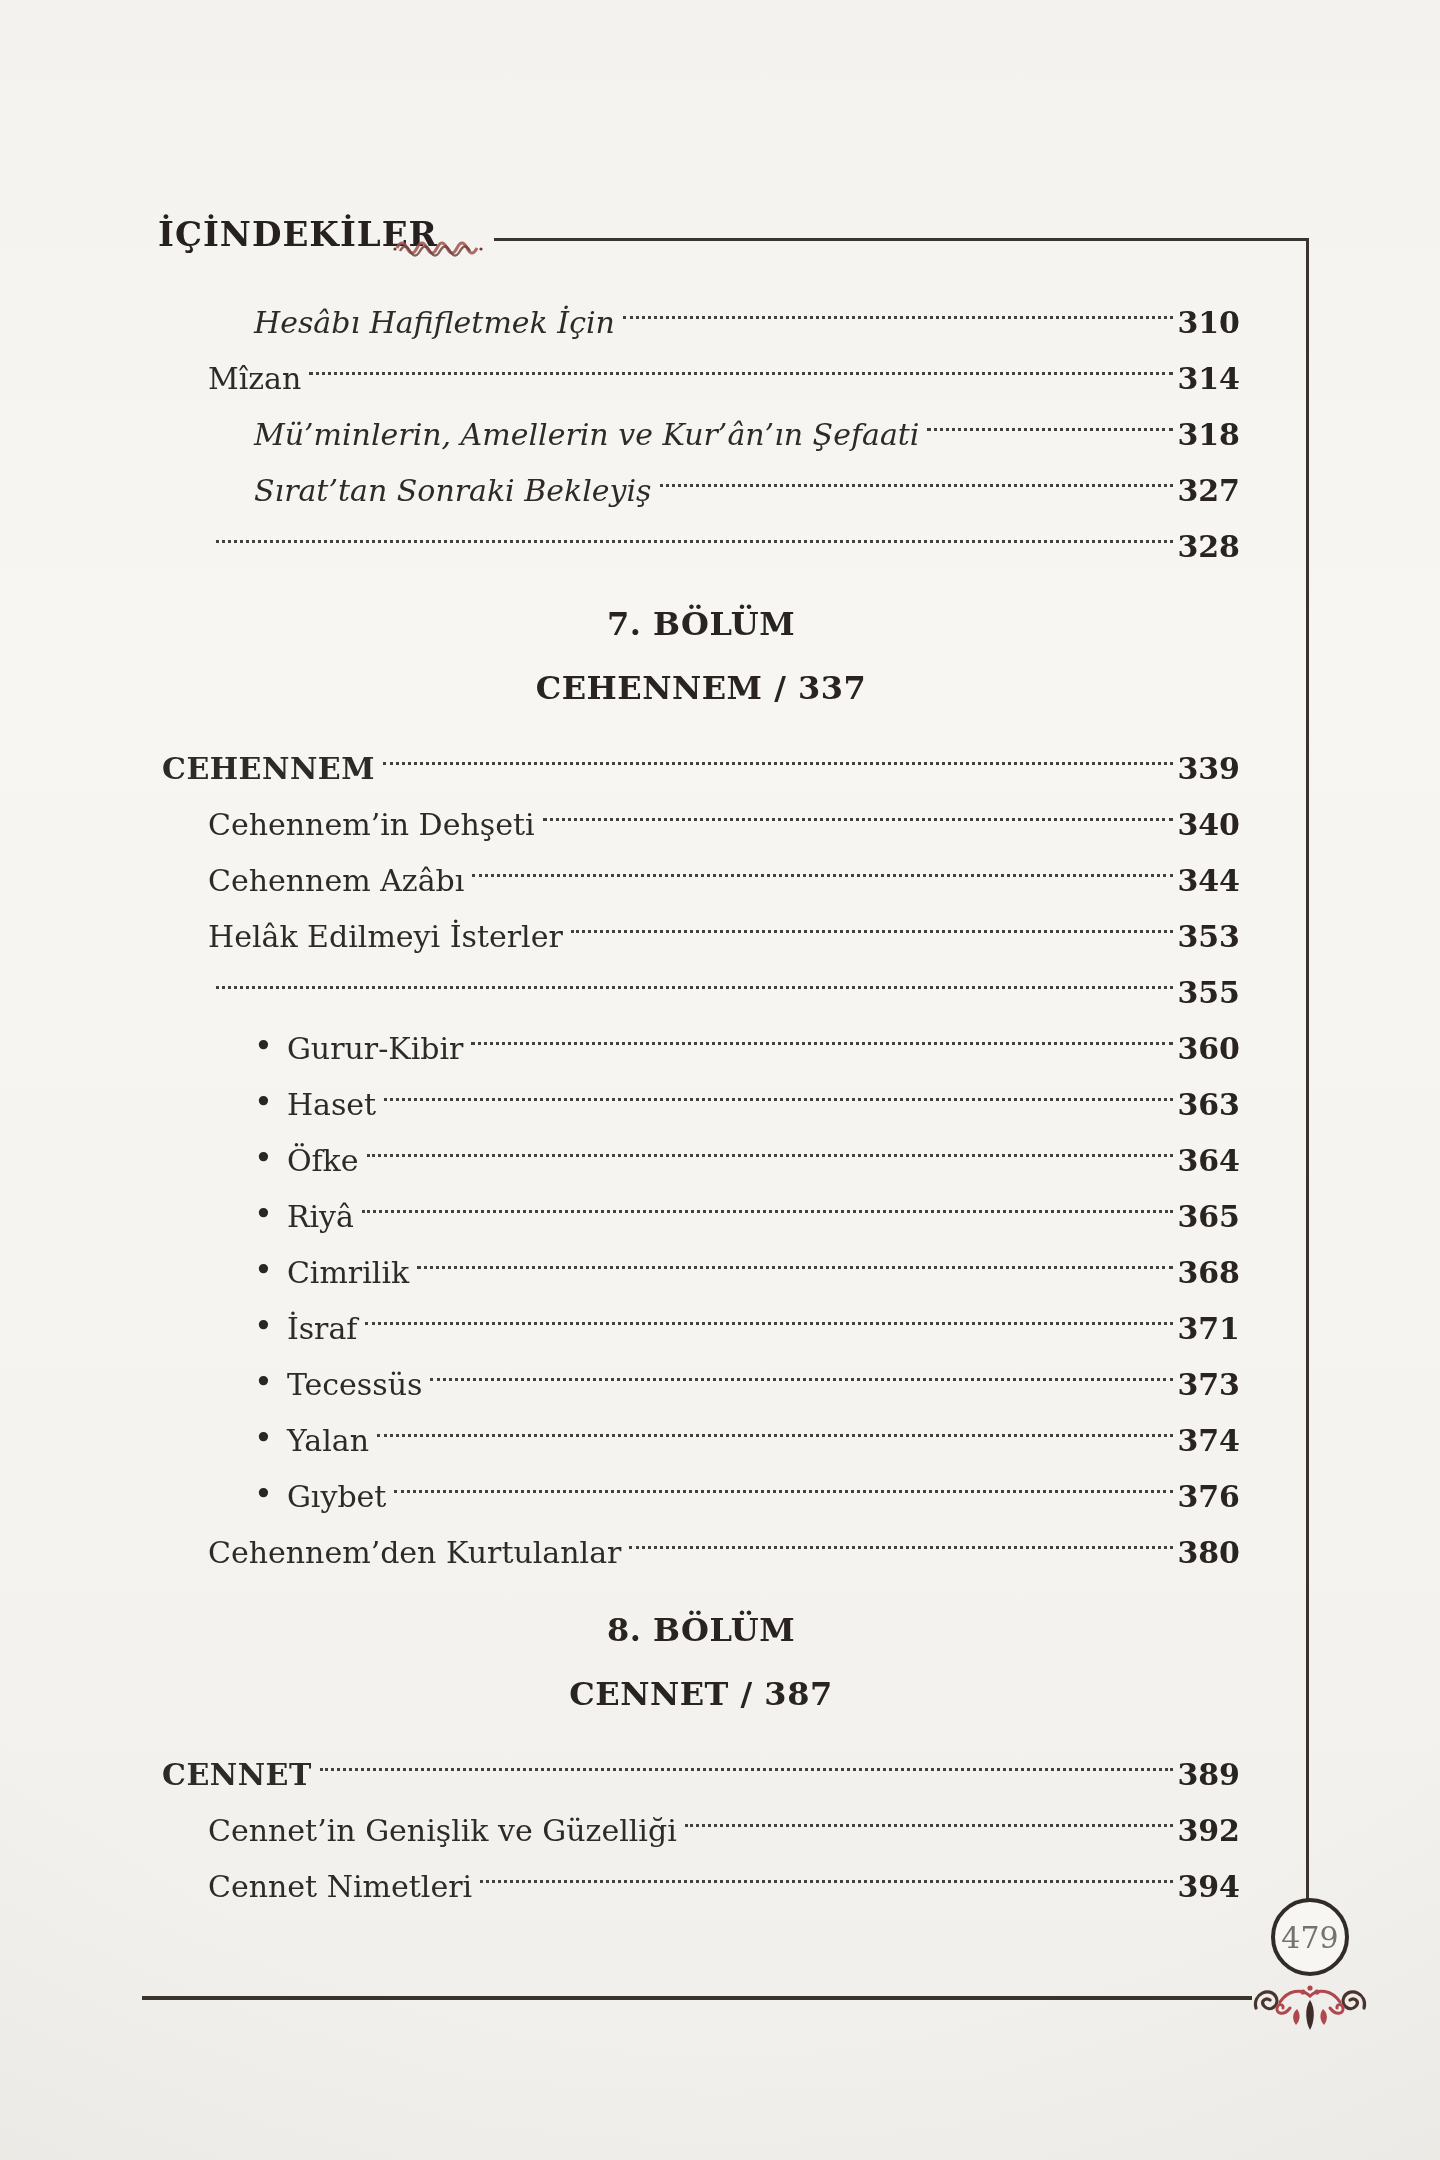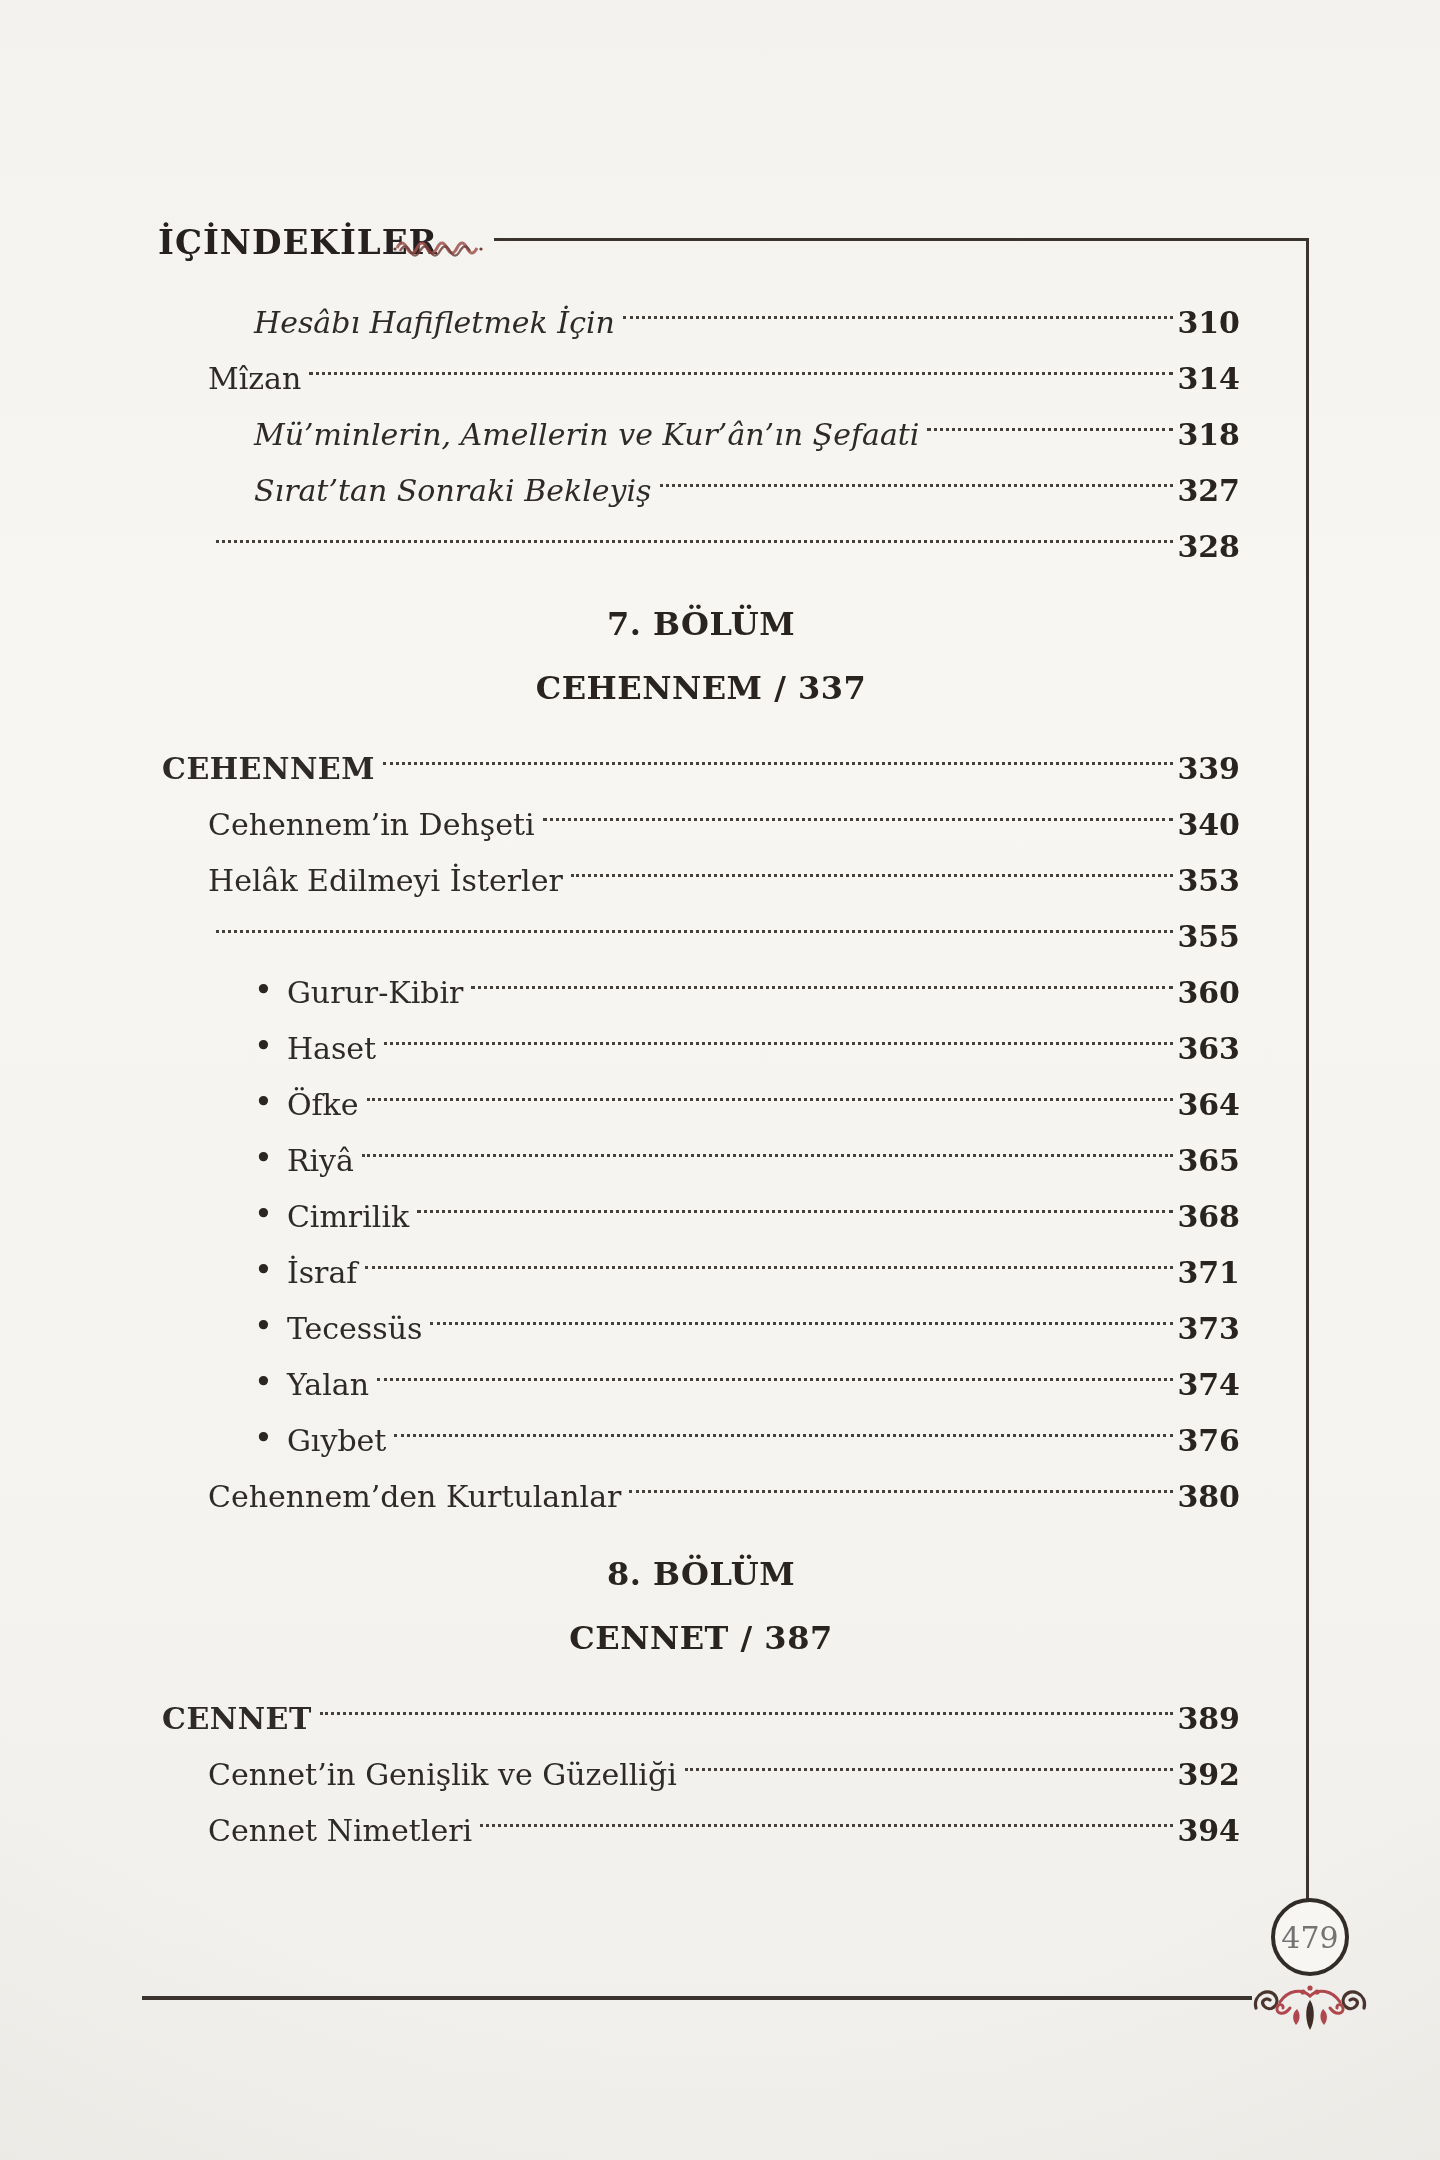--- a/index.html
+++ b/index.html
@@ -13,21 +13,20 @@
     overflow:hidden;
   }
   .page::before{
     content:'';position:absolute;inset:0;pointer-events:none;
     background:radial-gradient(120% 90% at 50% 40%, rgba(0,0,0,0) 60%, rgba(60,50,40,0.06) 100%);
   }
   .header-title{
     position:absolute;left:158px;top:214px;
     font-size:34px;font-weight:bold;letter-spacing:1px;color:#262120;
     white-space:nowrap;
-    margin-top:8px;
   }
   .header-ornament{position:absolute;left:392px;top:232px;width:92px;height:28px;}
   .header-rule{position:absolute;left:494px;top:238px;width:814px;height:3px;background:#3b332e;}
   .v-rule{position:absolute;left:1306px;top:238px;width:3px;height:1662px;background:#3b332e;}
   .bottom-rule{position:absolute;left:142px;top:1996px;width:1110px;height:4px;background:#3b332e;}
   .page-badge{
     position:absolute;left:1271px;top:1898px;width:70px;height:70px;
     border:4px solid #322c28;border-radius:50%;
     display:flex;align-items:center;justify-content:center;
     font-size:30px;font-weight:normal;color:#737373;background:#f7f6f3;
@@ -97,20 +96,25 @@
       </div>
       <div class="row lvl0 caps">
         <span class="label">CEHENNEM</span>
         <span class="leader"></span>
         <span class="pg">339</span>
       </div>
       <div class="row lvl1">
         <span class="label">Cehennem’in Dehşeti</span>
         <span class="leader"></span>
         <span class="pg">340</span>
+      </div>
+      <div class="row lvl1">
+        <span class="label">Cehennem Azâbı</span>
+        <span class="leader"></span>
+        <span class="pg">344</span>
       </div>
       <div class="row lvl1">
         <span class="label">Helâk Edilmeyi İsterler</span>
         <span class="leader"></span>
         <span class="pg">353</span>
       </div>
       <div class="row lvl1">
         <span class="leader"></span>
         <span class="pg">355</span>
       </div>

